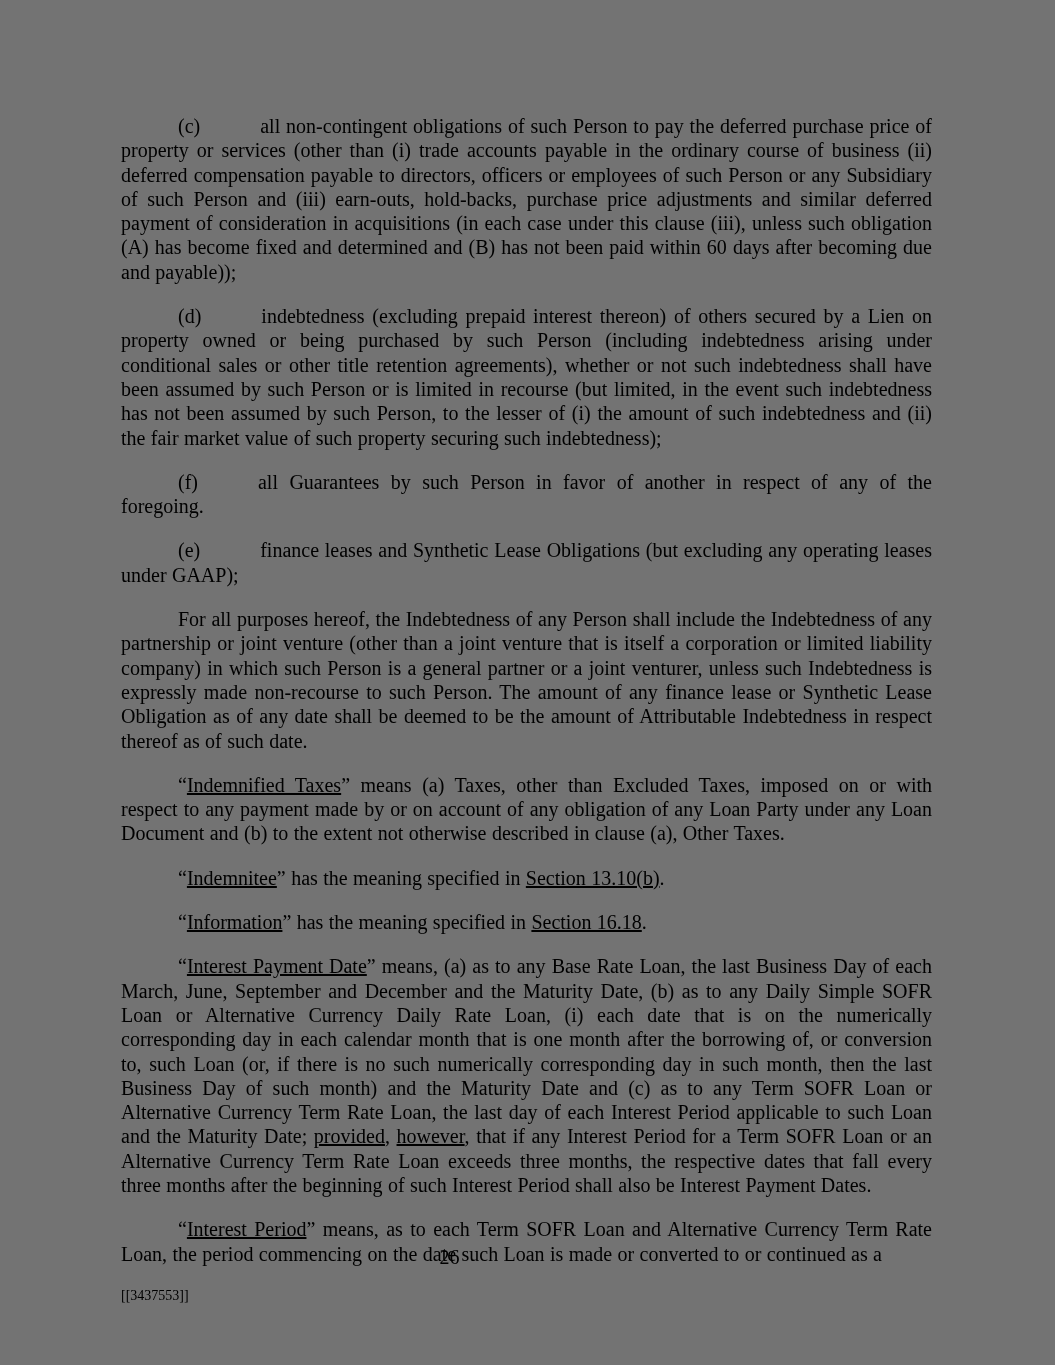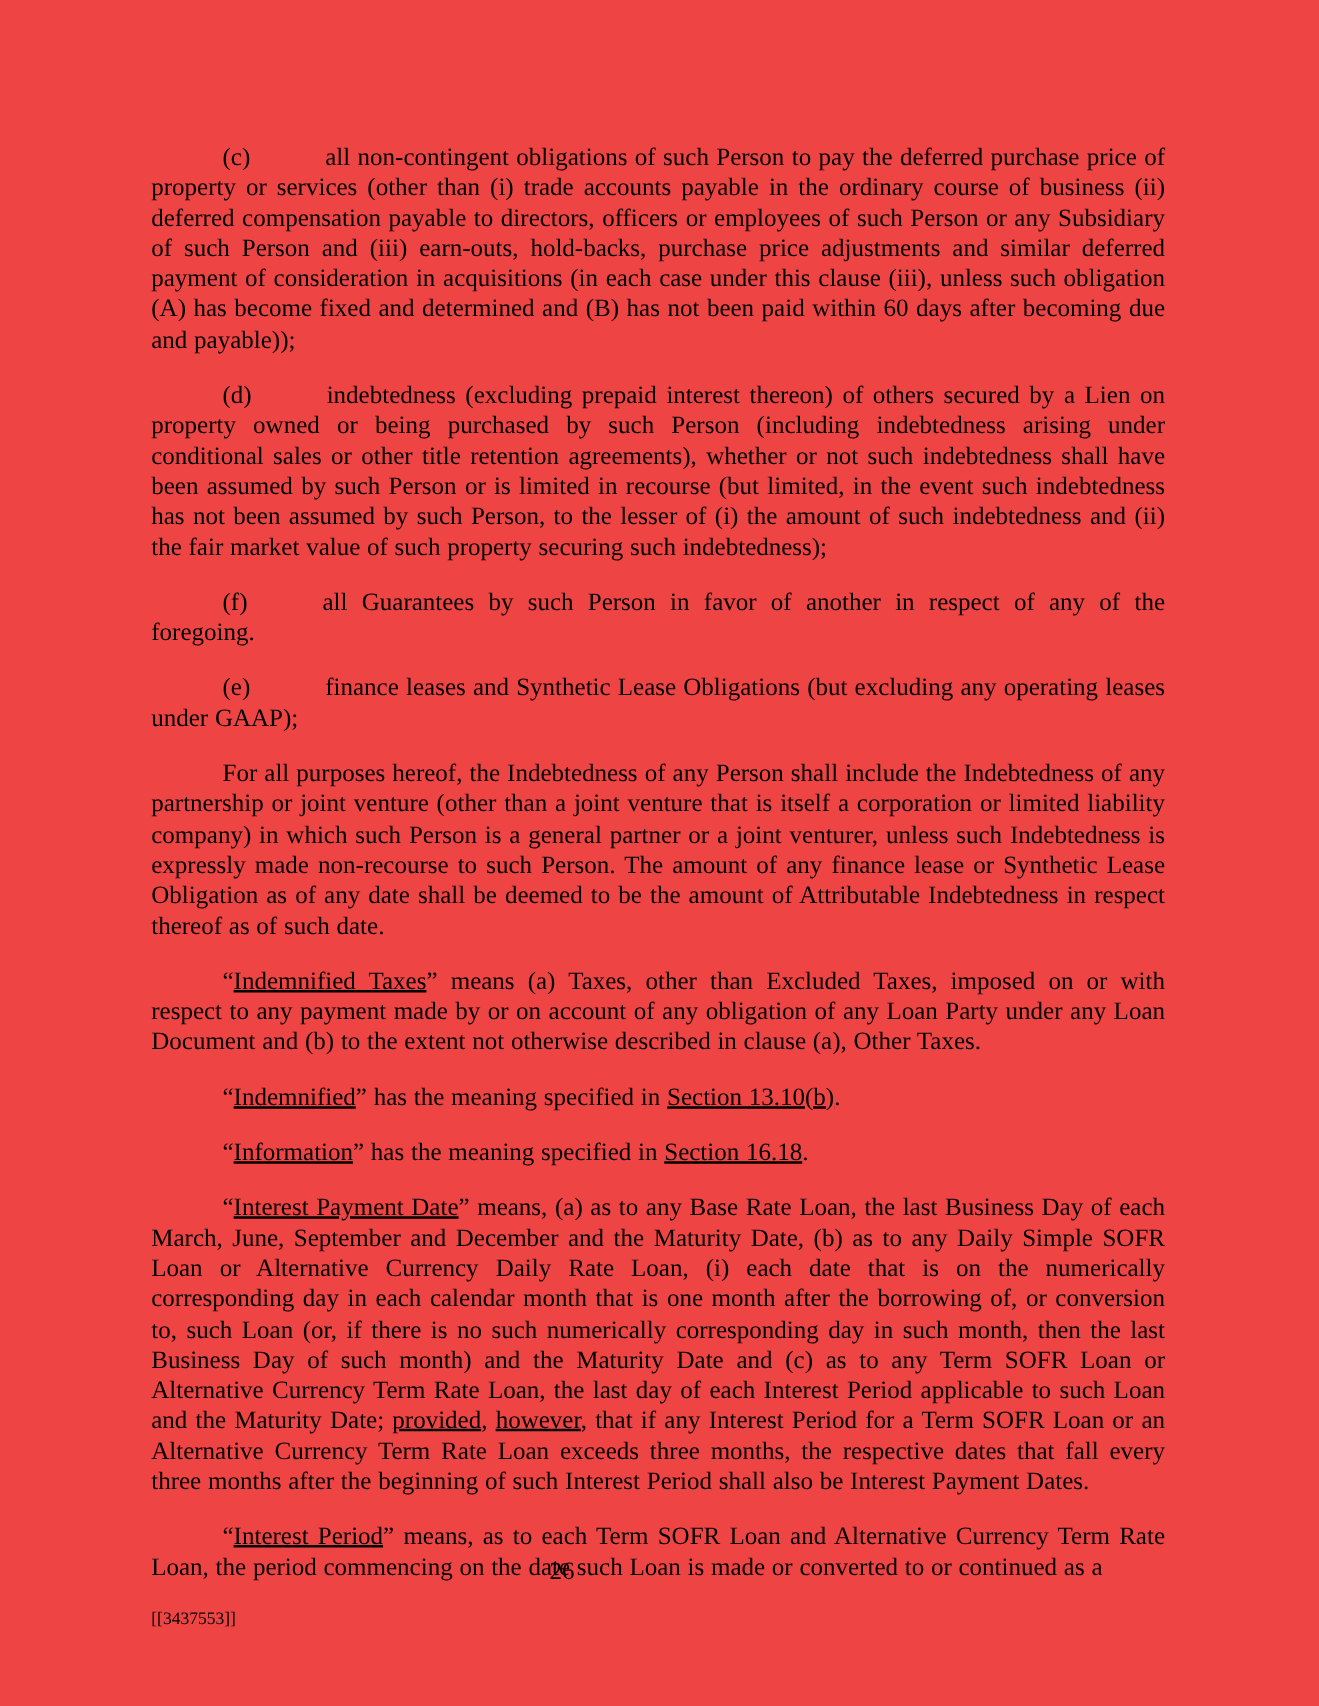--- a/index.html
+++ b/index.html
@@ -4,21 +4,21 @@
 <style>
   html, body {
     margin: 0;
     padding: 0;
     background: #ffffff;
   }
   .page {
     position: relative;
     width: 1055px;
     height: 1365px;
-    background: #ef4444;
+    background: #737373;
     color: #000000;
     font-family: "Liberation Serif", "DejaVu Serif", serif;
     font-size: 20px;
     line-height: 24.3px;
     overflow: hidden;
   }
   .content {
     position: absolute;
     left: 121px;
     top: 114px;
@@ -58,20 +58,20 @@
 <body>
 
 <div class="page">
   <div class="content" id="content">
       <p><span>(c)</span><span class="tab"></span><span>all non-contingent obligations of such Person to pay the deferred purchase price of property or services (other than (i) trade accounts payable in the ordinary course of business (ii) deferred compensation payable to directors, officers or employees of such Person or any Subsidiary of such Person and (iii) earn-outs, hold-backs, purchase price adjustments and similar deferred payment of consideration in acquisitions (in each case under this clause (iii), unless such obligation (A) has become fixed and determined and (B) has not been paid within 60 days after becoming due and payable));</span></p>
       <p><span>(d)</span><span class="tab"></span><span>indebtedness (excluding prepaid interest thereon) of others secured by a Lien on property owned or being purchased by such Person (including indebtedness arising under conditional sales or other title retention agreements), whether or not such indebtedness shall have been assumed by such Person or is limited in recourse (but limited, in the event such indebtedness has not been assumed by such Person, to the lesser of (i) the amount of such indebtedness and (ii) the fair market value of such property securing such indebtedness);</span></p>
       <p><span>(f)</span><span class="tab"></span><span>all Guarantees by such Person in favor of another in respect of any of the foregoing.</span></p>
       <p><span>(e)</span><span class="tab"></span><span>finance leases and Synthetic Lease Obligations (but excluding any operating leases under GAAP);</span></p>
       <p><span>For all purposes hereof, the Indebtedness of any Person shall include the Indebtedness of any partnership or joint venture (other than a joint venture that is itself a corporation or limited liability company) in which such Person is a general partner or a joint venturer, unless such Indebtedness is expressly made non-recourse to such Person.  The amount of any finance lease or Synthetic Lease Obligation as of any date shall be deemed to be the amount of Attributable Indebtedness in respect thereof as of such date.</span></p>
       <p><span>“</span><span class="u">Indemnified Taxes</span><span>” means (a) Taxes, other than Excluded Taxes, imposed on or with respect to any payment made by or on account of any obligation of any Loan Party under any Loan Document and (b) to the extent not otherwise described in clause (a), Other Taxes.</span></p>
-      <p><span>“</span><span class="u">Indemnified</span><span>” has the meaning specified in </span><span class="u">Section 13.10(b)</span><span>.</span></p>
+      <p><span>“</span><span class="u">Indemnitee</span><span>” has the meaning specified in </span><span class="u">Section 13.10(b)</span><span>.</span></p>
       <p><span>“</span><span class="u">Information</span><span>” has the meaning specified in </span><span class="u">Section 16.18</span><span>.</span></p>
       <p><span>“</span><span class="u">Interest Payment Date</span><span>” means, (a) as to any Base Rate Loan, the last Business Day of each March, June, September and December and the Maturity Date, (b) as to any Daily Simple SOFR Loan or Alternative Currency Daily Rate Loan, (i) each date that is on the numerically corresponding day in each calendar month that is one month after the borrowing of, or conversion to, such Loan (or, if there is no such numerically corresponding day in such month, then the last Business Day of such month) and the Maturity Date and (c) as to any Term SOFR Loan or Alternative Currency Term Rate Loan, the last day of each Interest Period applicable to such Loan and the Maturity Date; </span><span class="u">provided</span><span>, </span><span class="u">however</span><span>, that if any Interest Period for a Term SOFR Loan or an Alternative Currency Term Rate Loan exceeds three months, the respective dates that fall every three months after the beginning of such Interest Period shall also be Interest Payment Dates.</span></p>
       <p><span>“</span><span class="u">Interest Period</span><span>” means, as to each Term SOFR Loan and Alternative Currency Term Rate Loan, the period commencing on the date such Loan is made or converted to or continued as a</span></p>
     </div>
   <div class="page-number">26</div>
   <div class="doc-id">[[3437553]]</div>
 </div>
 
 </body></html>

